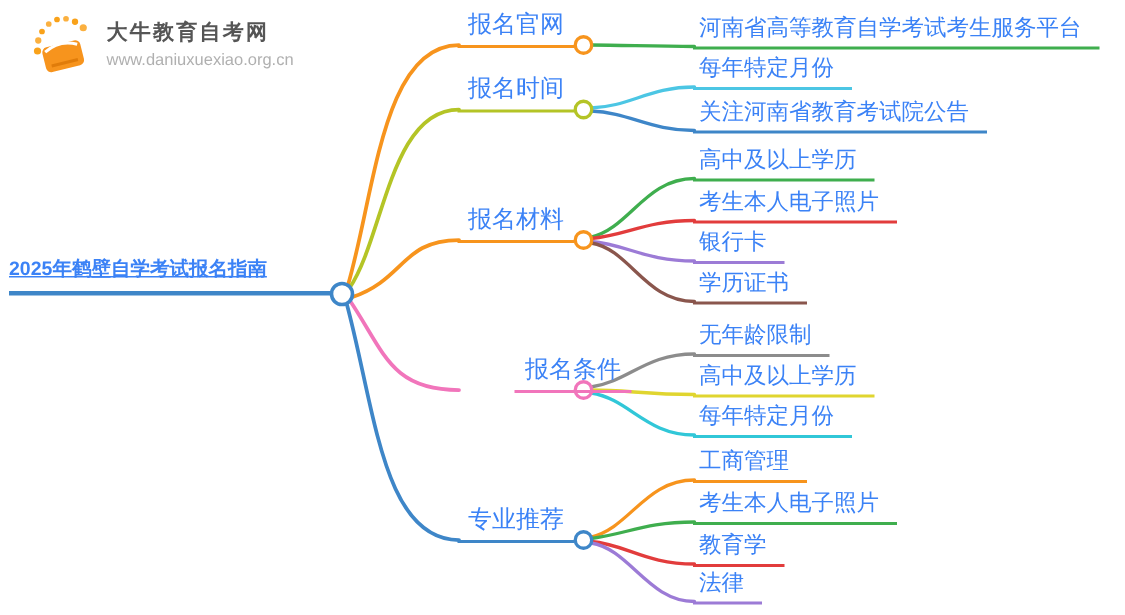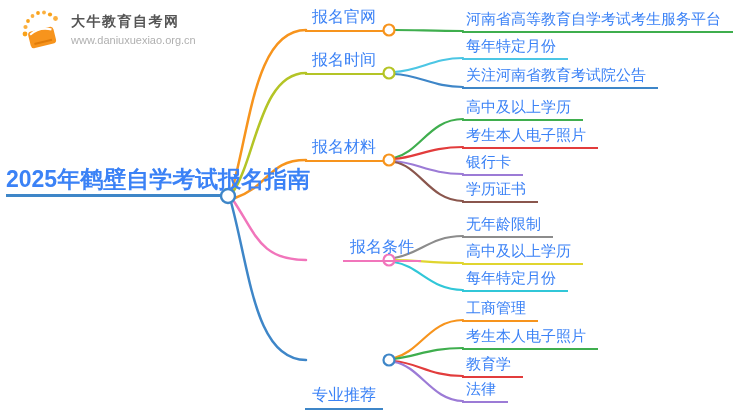--- a/index.html
+++ b/index.html
@@ -8,22 +8,22 @@
     position:relative; width:750px; height:410px; background:#ffffff;
     font-family:"Liberation Sans","DejaVu Sans",sans-serif; overflow:hidden;
   }
   .connectors { position:absolute; left:0; top:0; z-index:1; }
   .connectors path { fill:none; stroke-linecap:round; }
   .node {
     position:absolute; z-index:2; white-space:nowrap; color:#3b82f6;
     border-bottom:2.5px solid #cccccc;
   }
   .central {
-    width:215px; text-align:left; font-size:23px; font-weight:600;
-    line-height:26px; padding-bottom:2px; border-bottom-width:3px;
+    width:215px; text-align:left; font-size:13px; font-weight:600;
+    line-height:26px; padding-bottom:2px; border-bottom-width:3px;text-decoration:underline;
   }
   .branch {
     width:78px; text-align:center; font-size:16px; font-weight:500;
     line-height:22px; padding-bottom:2px;
   }
   .leaf {
     font-size:15px; line-height:20px; padding:0 12px 2px 4px;
   }
   .logo {
     position:absolute; left:20px; top:8px; z-index:2;
@@ -89,21 +89,21 @@
       <div class="logo-url">www.daniuxuexiao.org.cn</div>
     </div>
   </div>
 
   <div class="node central" style="left: 6px; top: 166px; border-bottom-color: rgb(62, 134, 200);">2025年鹤壁自学考试报名指南</div>
 
   <div class="node branch" style="left: 305px; top: 6px; border-bottom-color: rgb(247, 148, 29);">报名官网</div>
   <div class="node branch" style="left: 305px; top: 49px; border-bottom-color: rgb(180, 196, 38);">报名时间</div>
   <div class="node branch" style="left: 305px; top: 136px; border-bottom-color: rgb(247, 148, 29);">报名材料</div>
   <div class="node branch" style="left: 305px; top: 236px; border-bottom-color: rgb(241, 117, 187); margin-left: 38px;">报名条件</div>
-  <div class="node branch" style="left: 305px; top: 336px; border-bottom-color: rgb(62, 134, 200); margin-top: 48px;">专业推荐</div>
+  <div class="node branch" style="left: 305px; top: 336px; border-bottom-color: rgb(62, 134, 200);">专业推荐</div>
 
   <div class="node leaf" style="left: 462px; top: 9px; border-bottom-color: rgb(63, 174, 78);">河南省高等教育自学考试考生服务平台</div>
   <div class="node leaf" style="left: 462px; top: 36px; border-bottom-color: rgb(76, 198, 228);">每年特定月份</div>
   <div class="node leaf" style="left: 462px; top: 65px; border-bottom-color: rgb(62, 134, 200);">关注河南省教育考试院公告</div>
   <div class="node leaf" style="left: 462px; top: 97px; border-bottom-color: rgb(63, 174, 78);">高中及以上学历</div>
   <div class="node leaf" style="left: 462px; top: 125px; border-bottom-color: rgb(226, 60, 60);">考生本人电子照片</div>
   <div class="node leaf" style="left: 462px; top: 152px; border-bottom-color: rgb(156, 123, 214);">银行卡</div>
   <div class="node leaf" style="left: 462px; top: 179px; border-bottom-color: rgb(138, 86, 77);">学历证书</div>
   <div class="node leaf" style="left: 462px; top: 214px; border-bottom-color: rgb(140, 140, 140);">无年龄限制</div>
   <div class="node leaf" style="left: 462px; top: 241px; border-bottom-color: rgb(224, 213, 47);">高中及以上学历</div>

